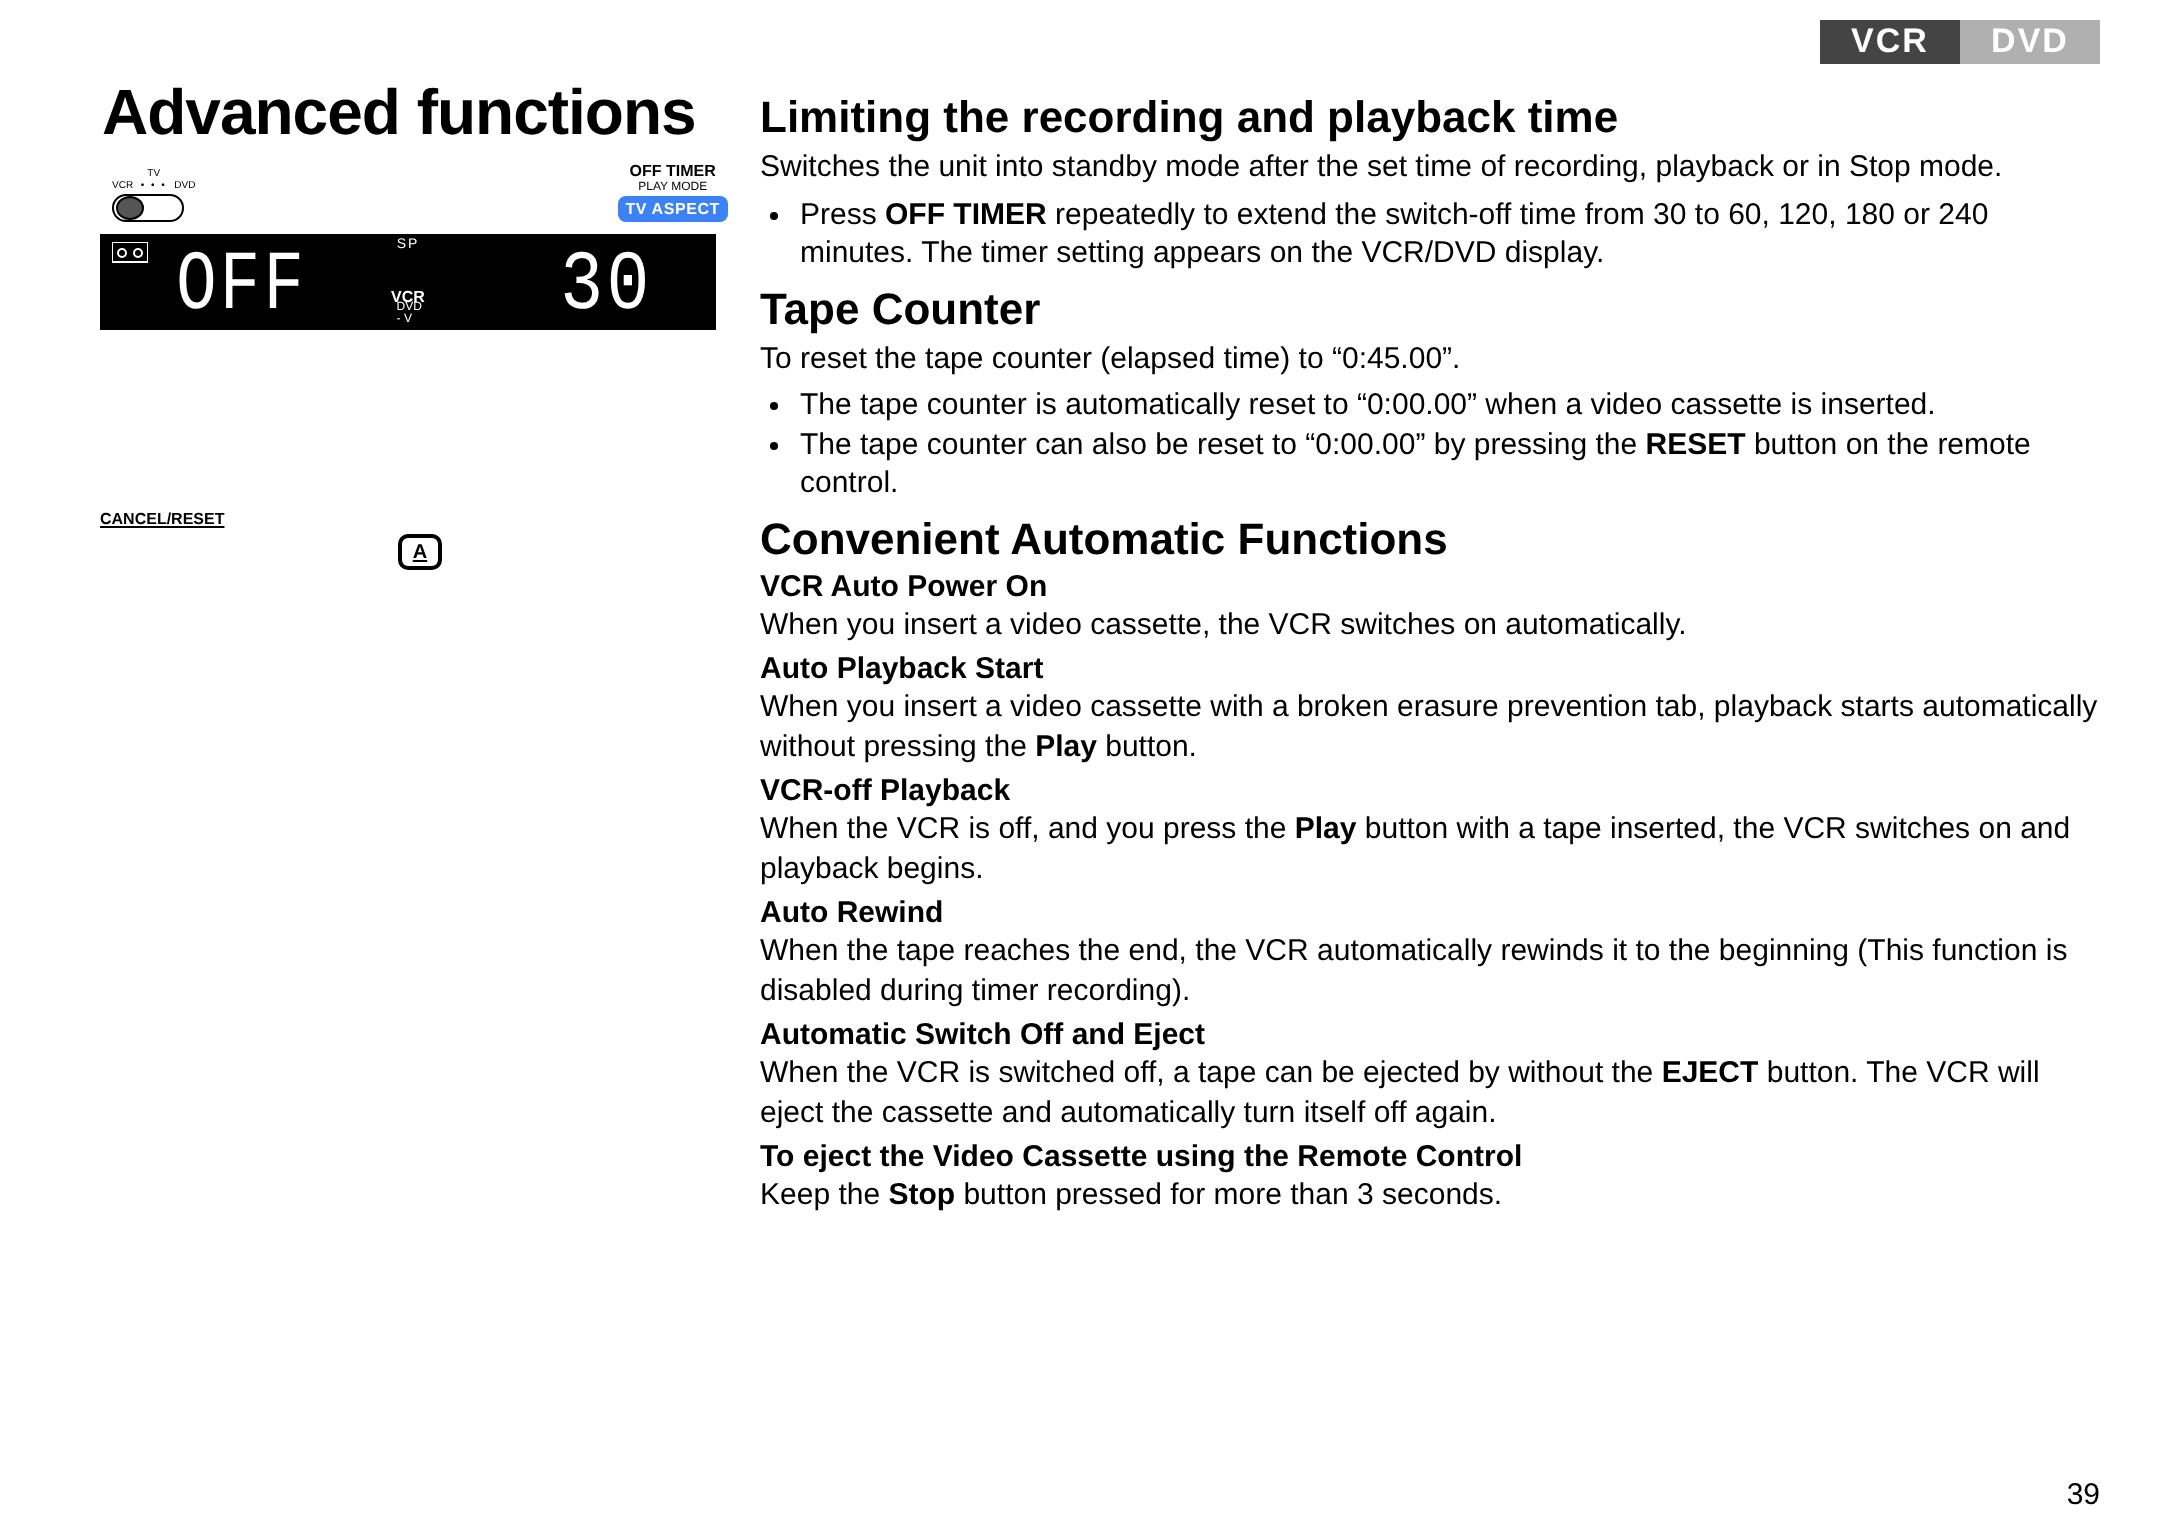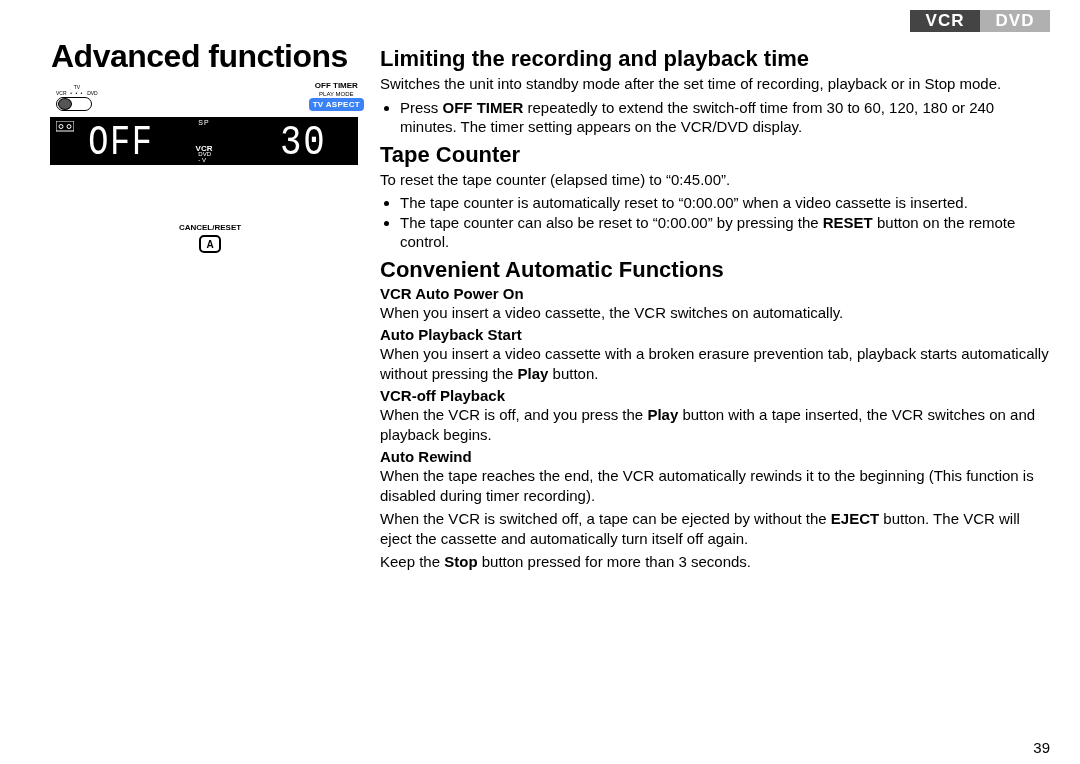--- a/index.html
+++ b/index.html
@@ -156,24 +156,24 @@
     letter-spacing: 2px;
     font-weight: 300;
     transform: scaleX(0.85);
   }
   .lcd .cassette-icon {
     position: absolute;
     left: 6px;
     top: 4px;
   }
   .cancel-btn-area {
-    text-align: center;
-    margin-top: 58px;
+    margin-top: 90px;
     font-size: 8px;
     font-weight: bold;
+    text-decoration: underline;
   }
   .round-btn {
     width: 18px;
     height: 14px;
     border: 2px solid #000;
     border-radius: 5px;
     margin: 3px auto 0;
     display: flex;
     align-items: center;
     justify-content: center;
@@ -293,24 +293,26 @@
       </p>
 
       <h3 class="sub sub-gap">VCR-off Playback</h3>
       <p class="body">
         <span>When the VCR is off, and you press the </span><b>Play</b><span> button with a tape inserted, the VCR switches on and playback begins.</span>
       </p>
 
       <h3 class="sub sub-gap">Auto Rewind</h3>
       <p class="body">When the tape reaches the end, the VCR automatically rewinds it to the beginning (This function is disabled during timer recording).</p>
 
+      <h3 class="sub sub-gap">Automatic Switch Off and Eject</h3>
       <p class="body">
         <span>When the VCR is switched off, a tape can be ejected by without the </span><b>EJECT</b><span> button. The VCR will eject the cassette and automatically turn itself off again.</span>
       </p>
 
+      <h3 class="sub sub-gap">To eject the Video Cassette using the Remote Control</h3>
       <p class="body">
         <span>Keep the </span><b>Stop</b><span> button pressed for more than 3 seconds.</span>
       </p>
     </div>
   </div>
 </div>
 
 <div class="pg-num">39</div>
 
 </body></html>

